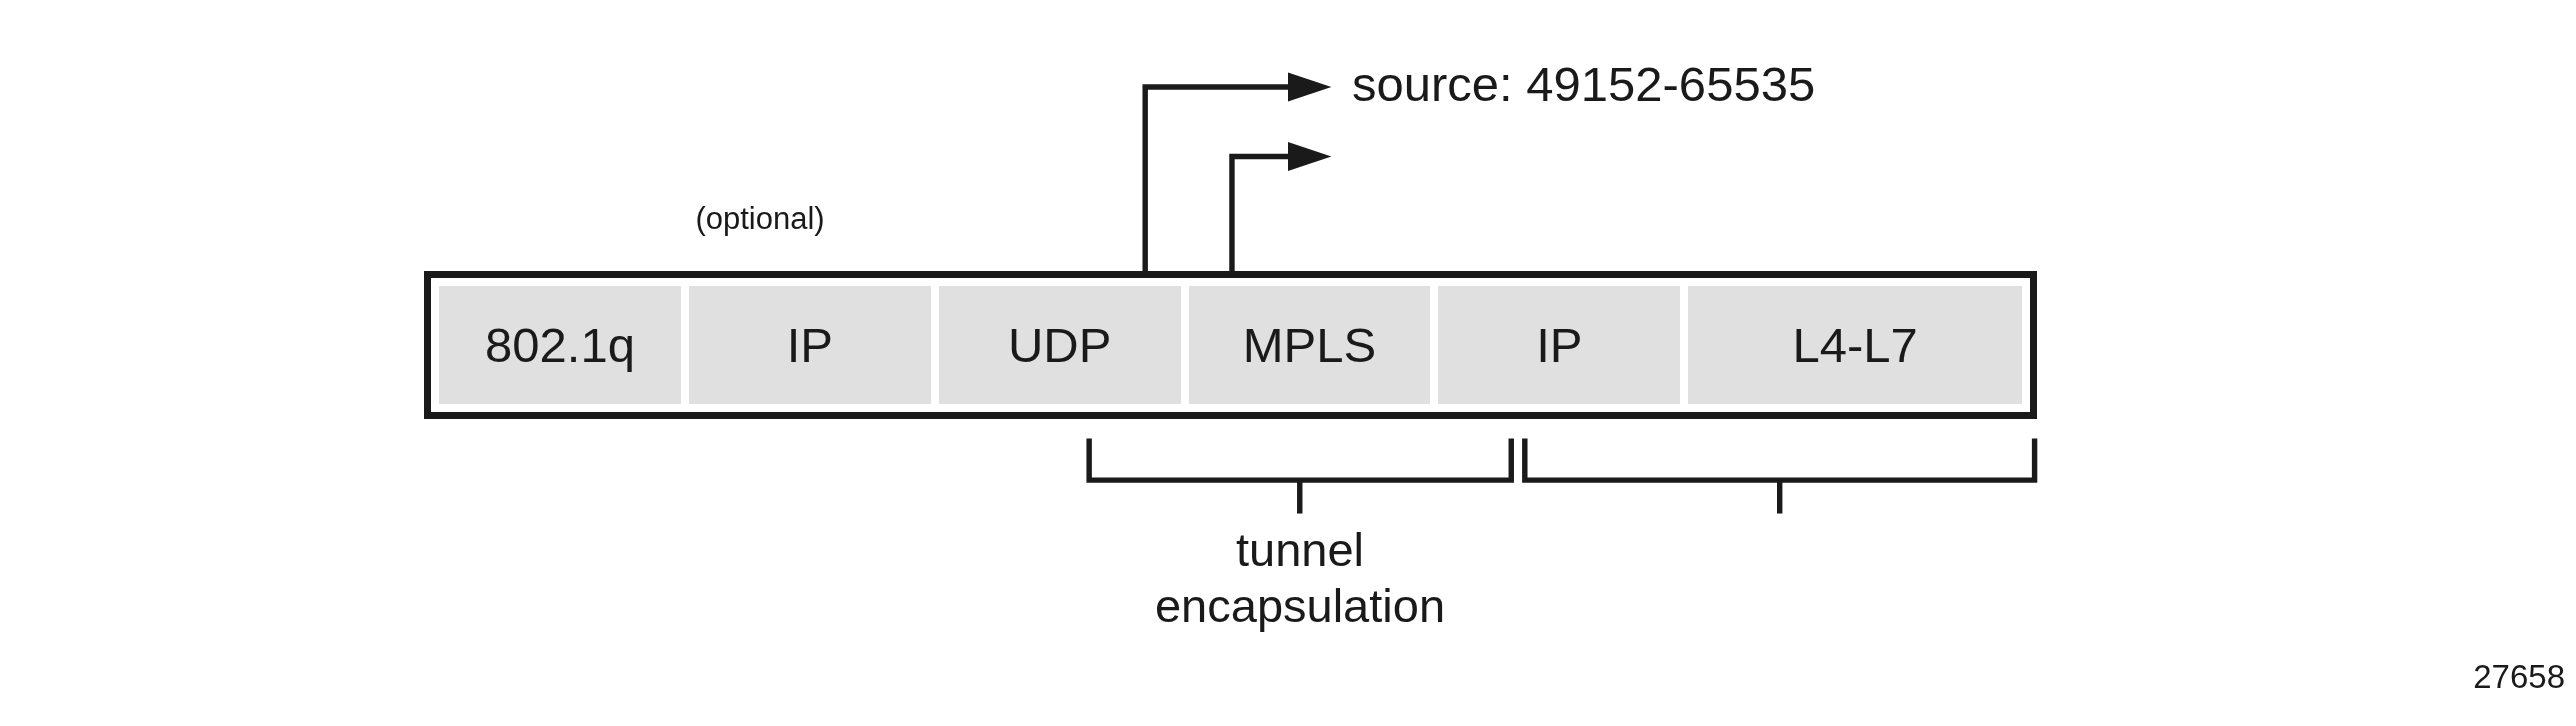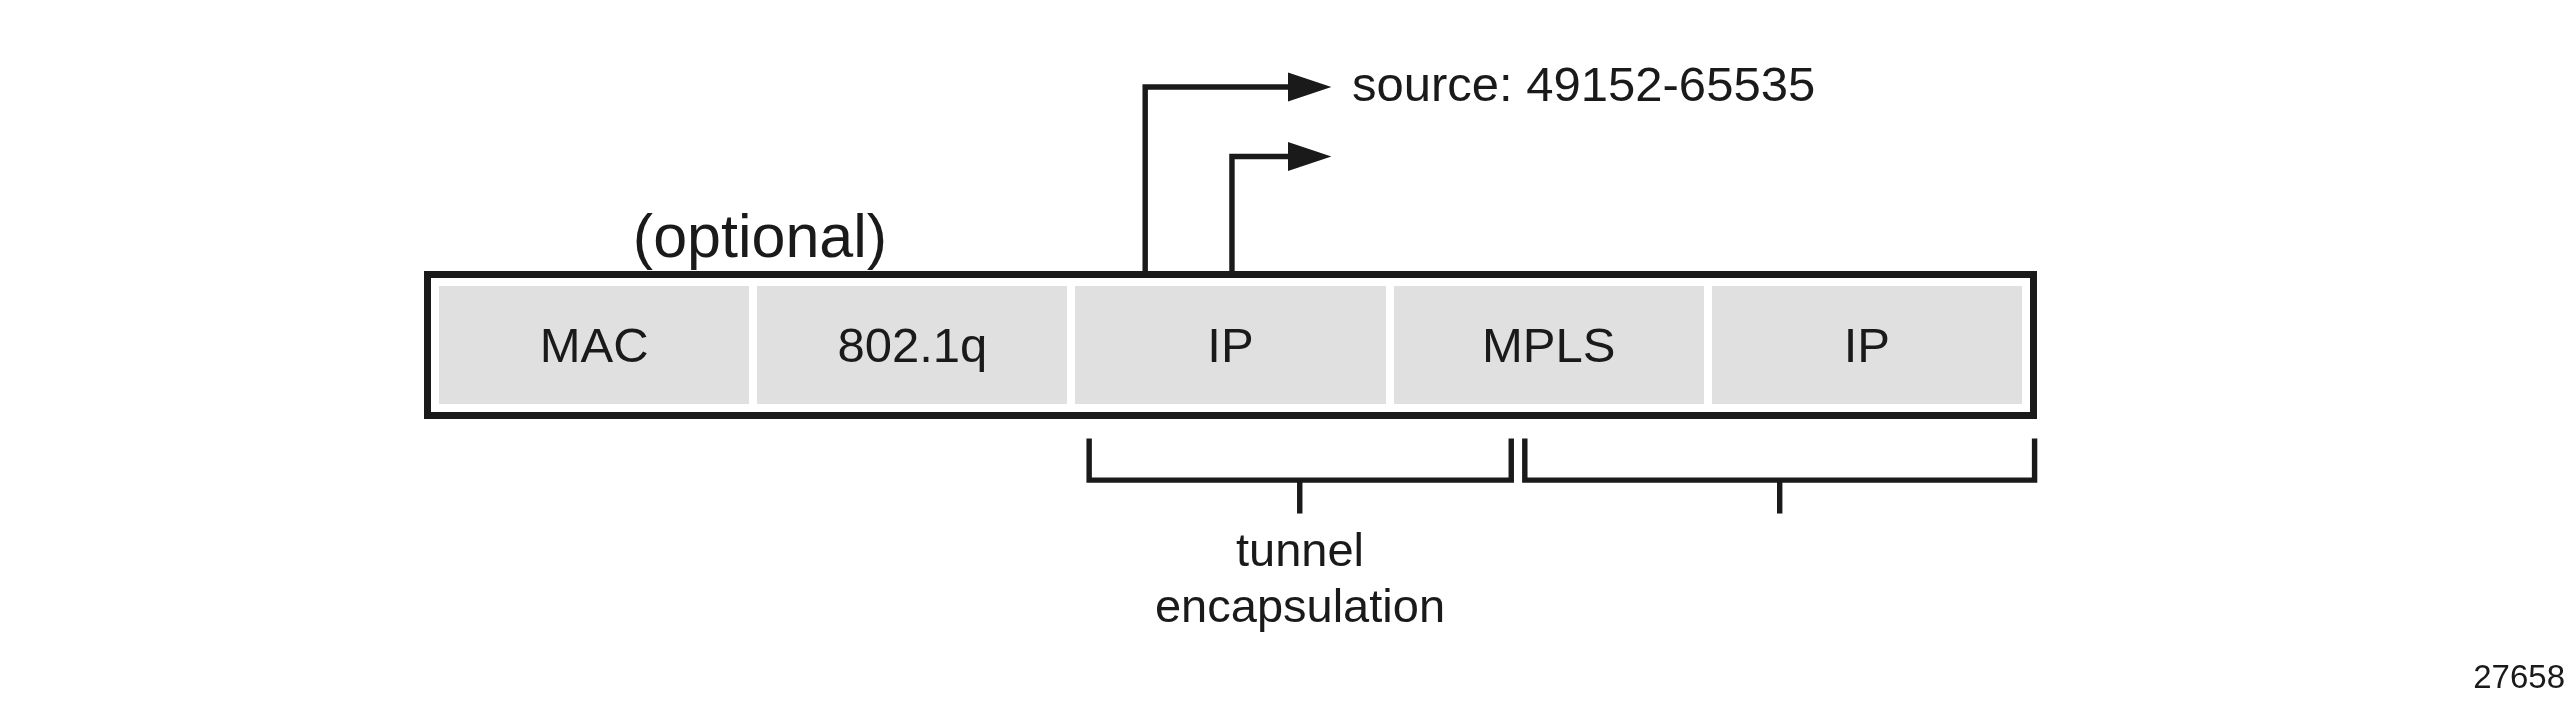--- a/index.html
+++ b/index.html
@@ -31,21 +31,21 @@
   .overlay .head {
     fill: #1a1a1a;
     stroke: none;
   }
   .optional-label {
     position: absolute;
     left: 534px;
     top: 201px;
     width: 452px;
     text-align: center;
-    font-size: 61px;
+    font-size: 31px;
   }
   .packet-box {
     position: absolute;
     left: 424px;
     top: 271px;
     width: 1613px;
     height: 148px;
     box-sizing: border-box;
     border: 7.2px solid #1a1a1a;
     background: #ffffff;
@@ -103,25 +103,26 @@
     <polyline class="line" points="1205,485 1205,531 1672,531 1672,485"></polyline>
     <line class="line" x1="1438" y1="531" x2="1438" y2="568"></line>
 
     <polyline class="line" points="1687,485 1687,531 2251,531 2251,485"></polyline>
     <line class="line" x1="1969" y1="531" x2="1969" y2="568"></line>
   </svg>
 
   <div class="optional-label">(optional)</div>
 
   <div class="packet-box">
-    <div class="segment">MAC</div>
     <div class="segment">802.1q</div>
     <div class="segment">IP</div>
+    <div class="segment">UDP</div>
     <div class="segment">MPLS</div>
     <div class="segment">IP</div>
+    <div class="segment wide">L4-L7</div>
   </div>
 
   <div class="annotation source">source: 49152-65535</div>
 
   <div class="brace-label tunnel">
     <div>tunnel</div>
     <div>encapsulation</div>
   </div>
 
   <div class="figure-number">27658</div>

